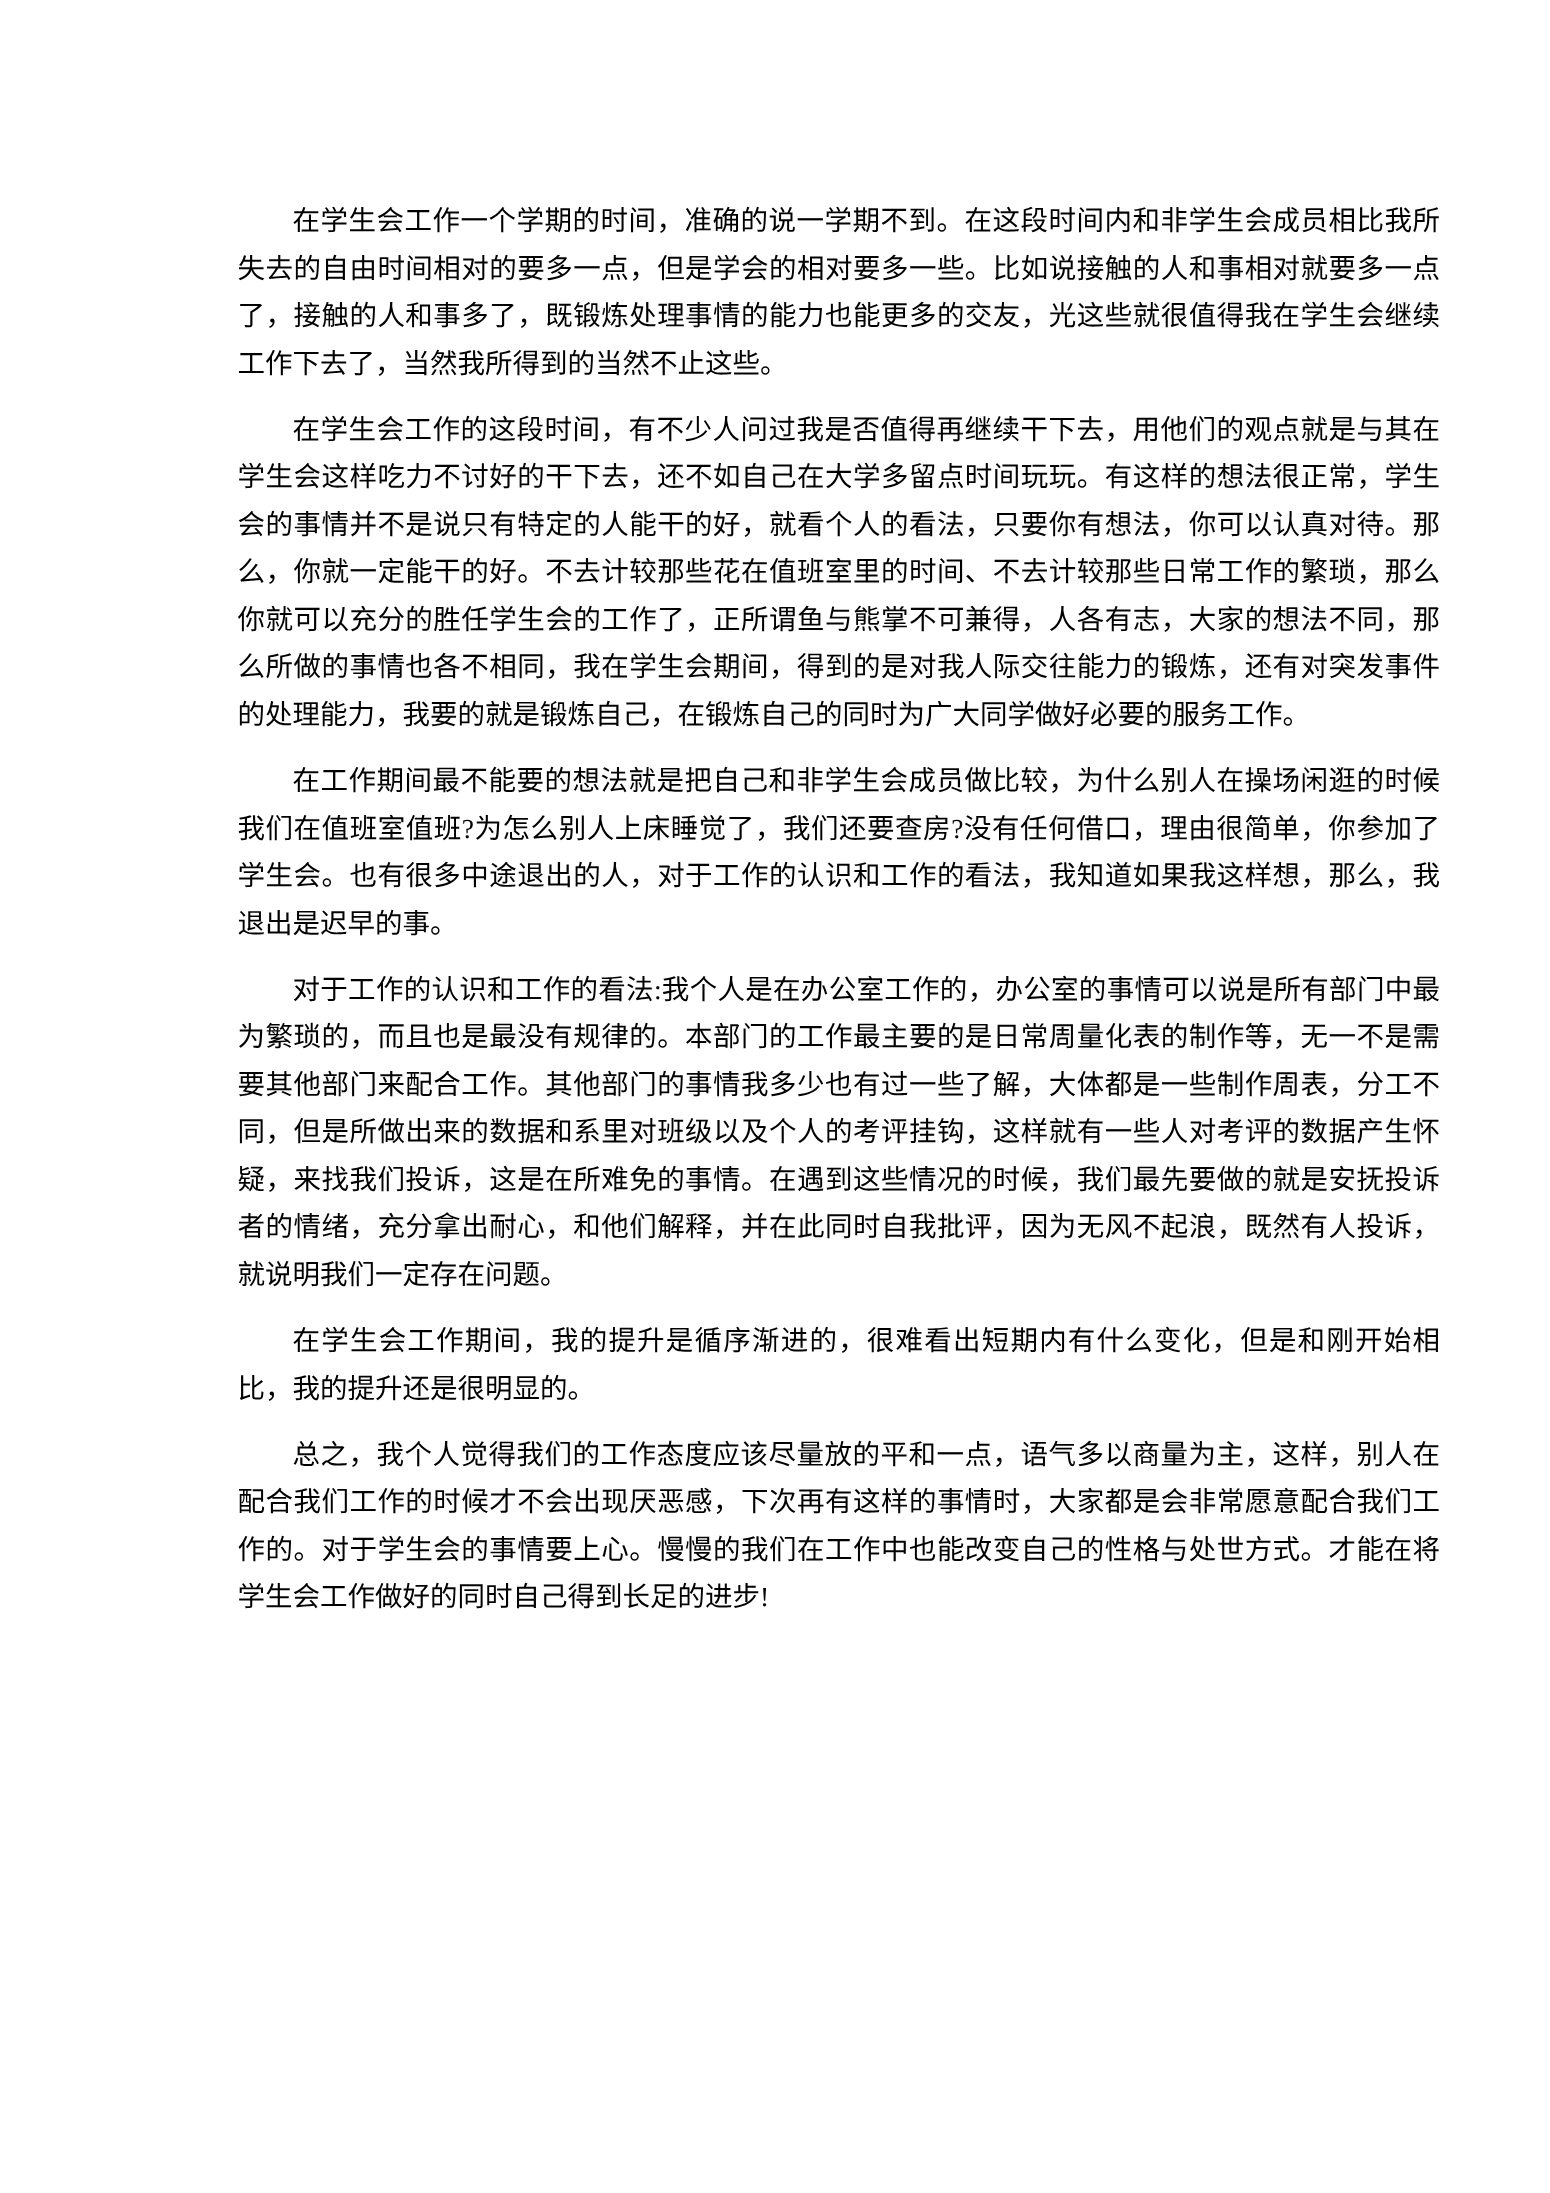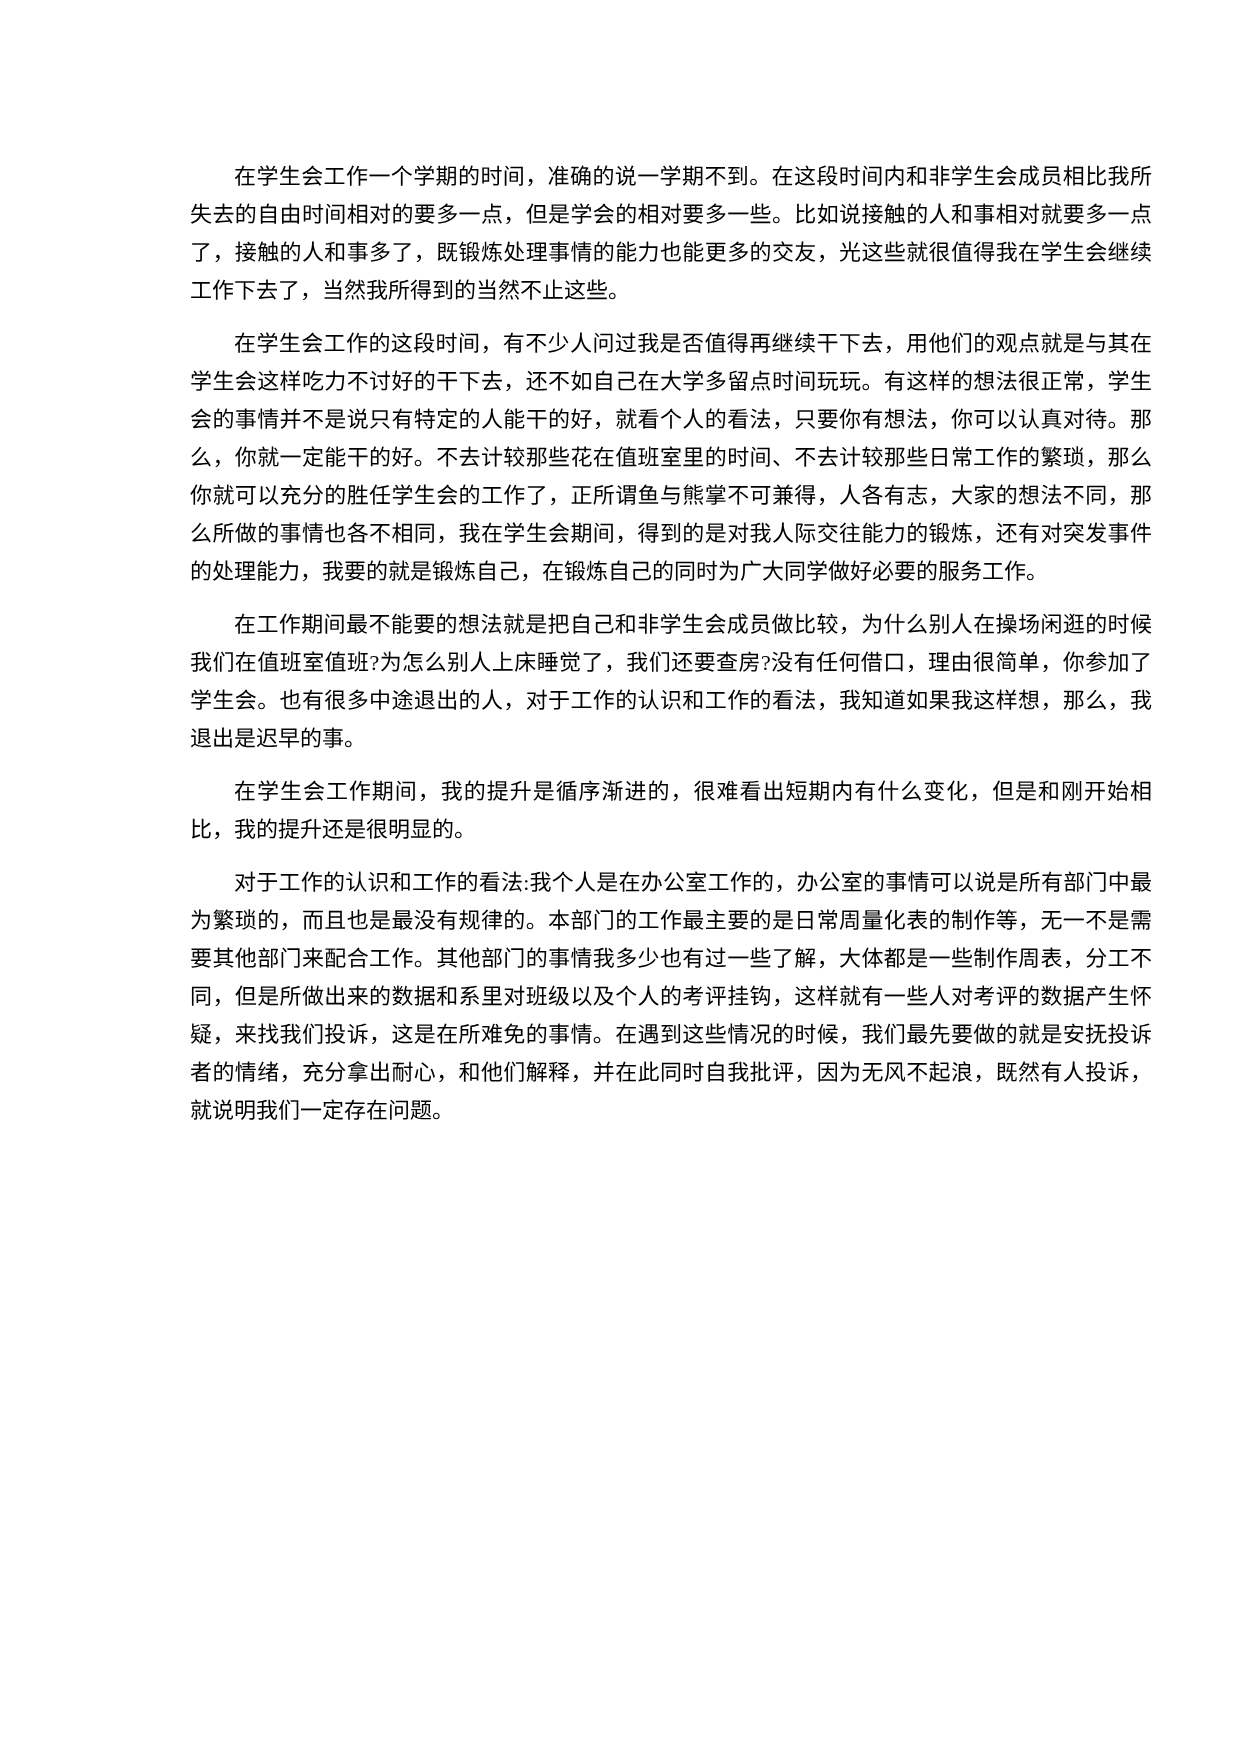--- a/index.html
+++ b/index.html
@@ -37,16 +37,17 @@
   }
 </style>
 </head>
 <body>
 
 <div class="page">
   <div class="doc-body">
       <p class="para">在学生会工作一个学期的时间，准确的说一学期不到。在这段时间内和非学生会成员相比我所失去的自由时间相对的要多一点，但是学会的相对要多一些。比如说接触的人和事相对就要多一点了，接触的人和事多了，既锻炼处理事情的能力也能更多的交友，光这些就很值得我在学生会继续工作下去了，当然我所得到的当然不止这些。</p>
       <p class="para">在学生会工作的这段时间，有不少人问过我是否值得再继续干下去，用他们的观点就是与其在学生会这样吃力不讨好的干下去，还不如自己在大学多留点时间玩玩。有这样的想法很正常，学生会的事情并不是说只有特定的人能干的好，就看个人的看法，只要你有想法，你可以认真对待。那么，你就一定能干的好。不去计较那些花在值班室里的时间、不去计较那些日常工作的繁琐，那么你就可以充分的胜任学生会的工作了，正所谓鱼与熊掌不可兼得，人各有志，大家的想法不同，那么所做的事情也各不相同，我在学生会期间，得到的是对我人际交往能力的锻炼，还有对突发事件的处理能力，我要的就是锻炼自己，在锻炼自己的同时为广大同学做好必要的服务工作。</p>
       <p class="para">在工作期间最不能要的想法就是把自己和非学生会成员做比较，为什么别人在操场闲逛的时候我们在值班室值班?为怎么别人上床睡觉了，我们还要查房?没有任何借口，理由很简单，你参加了学生会。也有很多中途退出的人，对于工作的认识和工作的看法，我知道如果我这样想，那么，我退出是迟早的事。</p>
+      <p class="para">对于工作的认识和工作的看法:我个人是在办公室工作的，办公室的事情可以说是所有部门中最为繁琐的，而且也是最没有规律的。本部门的工作最主要的是日常周量化表的制作等，无一不是需要其他部门来配合工作。其他部门的事情我多少也有过一些了解，大体都是一些制作周表，分工不同，但是所做出来的数据和系里对班级以及个人的考评挂钩，这样就有一些人对考评的数据产生怀疑，来找我们投诉，这是在所难免的事情。在遇到这些情况的时候，我们最先要做的就是安抚投诉者的情绪，充分拿出耐心，和他们解释，并在此同时自我批评，因为无风不起浪，既然有人投诉，就说明我们一定存在问题。</p>
       <p class="para">在学生会工作期间，我的提升是循序渐进的，很难看出短期内有什么变化，但是和刚开始相比，我的提升还是很明显的。</p>
-      <p class="para">对于工作的认识和工作的看法:我个人是在办公室工作的，办公室的事情可以说是所有部门中最为繁琐的，而且也是最没有规律的。本部门的工作最主要的是日常周量化表的制作等，无一不是需要其他部门来配合工作。其他部门的事情我多少也有过一些了解，大体都是一些制作周表，分工不同，但是所做出来的数据和系里对班级以及个人的考评挂钩，这样就有一些人对考评的数据产生怀疑，来找我们投诉，这是在所难免的事情。在遇到这些情况的时候，我们最先要做的就是安抚投诉者的情绪，充分拿出耐心，和他们解释，并在此同时自我批评，因为无风不起浪，既然有人投诉，就说明我们一定存在问题。</p>
+      <p class="para">总之，我个人觉得我们的工作态度应该尽量放的平和一点，语气多以商量为主，这样，别人在配合我们工作的时候才不会出现厌恶感，下次再有这样的事情时，大家都是会非常愿意配合我们工作的。对于学生会的事情要上心。慢慢的我们在工作中也能改变自己的性格与处世方式。才能在将学生会工作做好的同时自己得到长足的进步!</p>
     </div>
 </div>
 
 </body></html>

